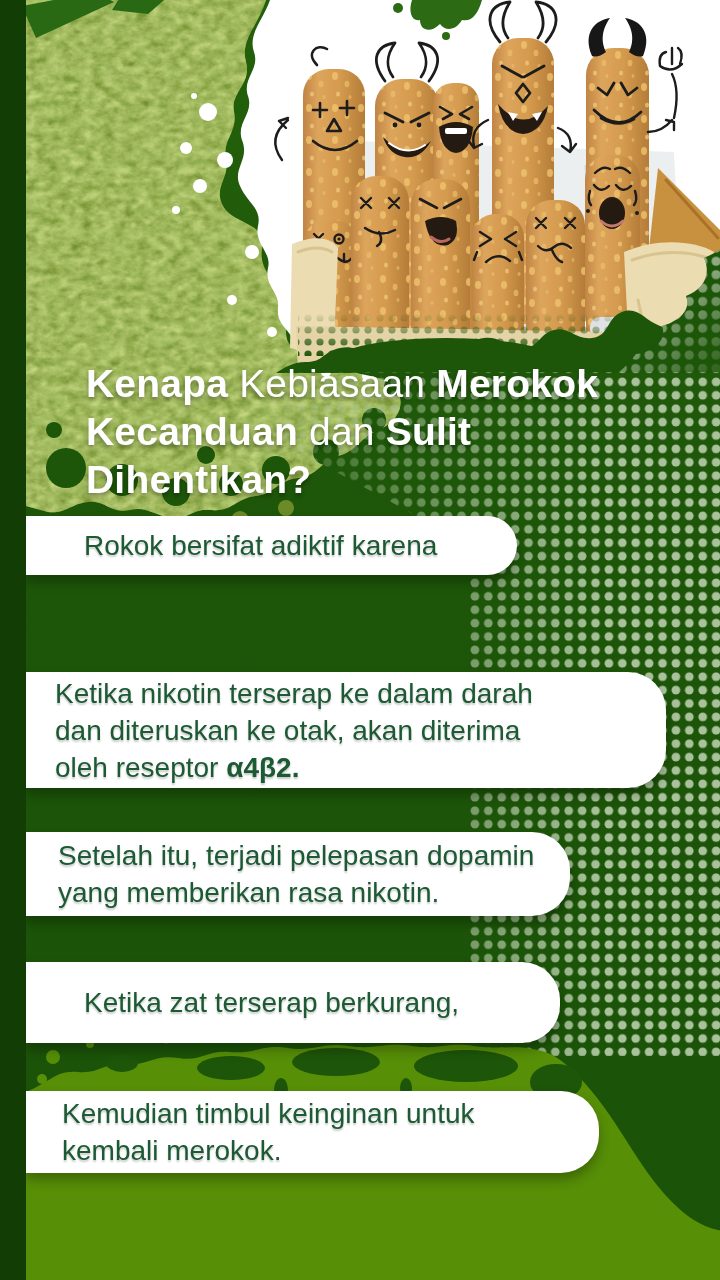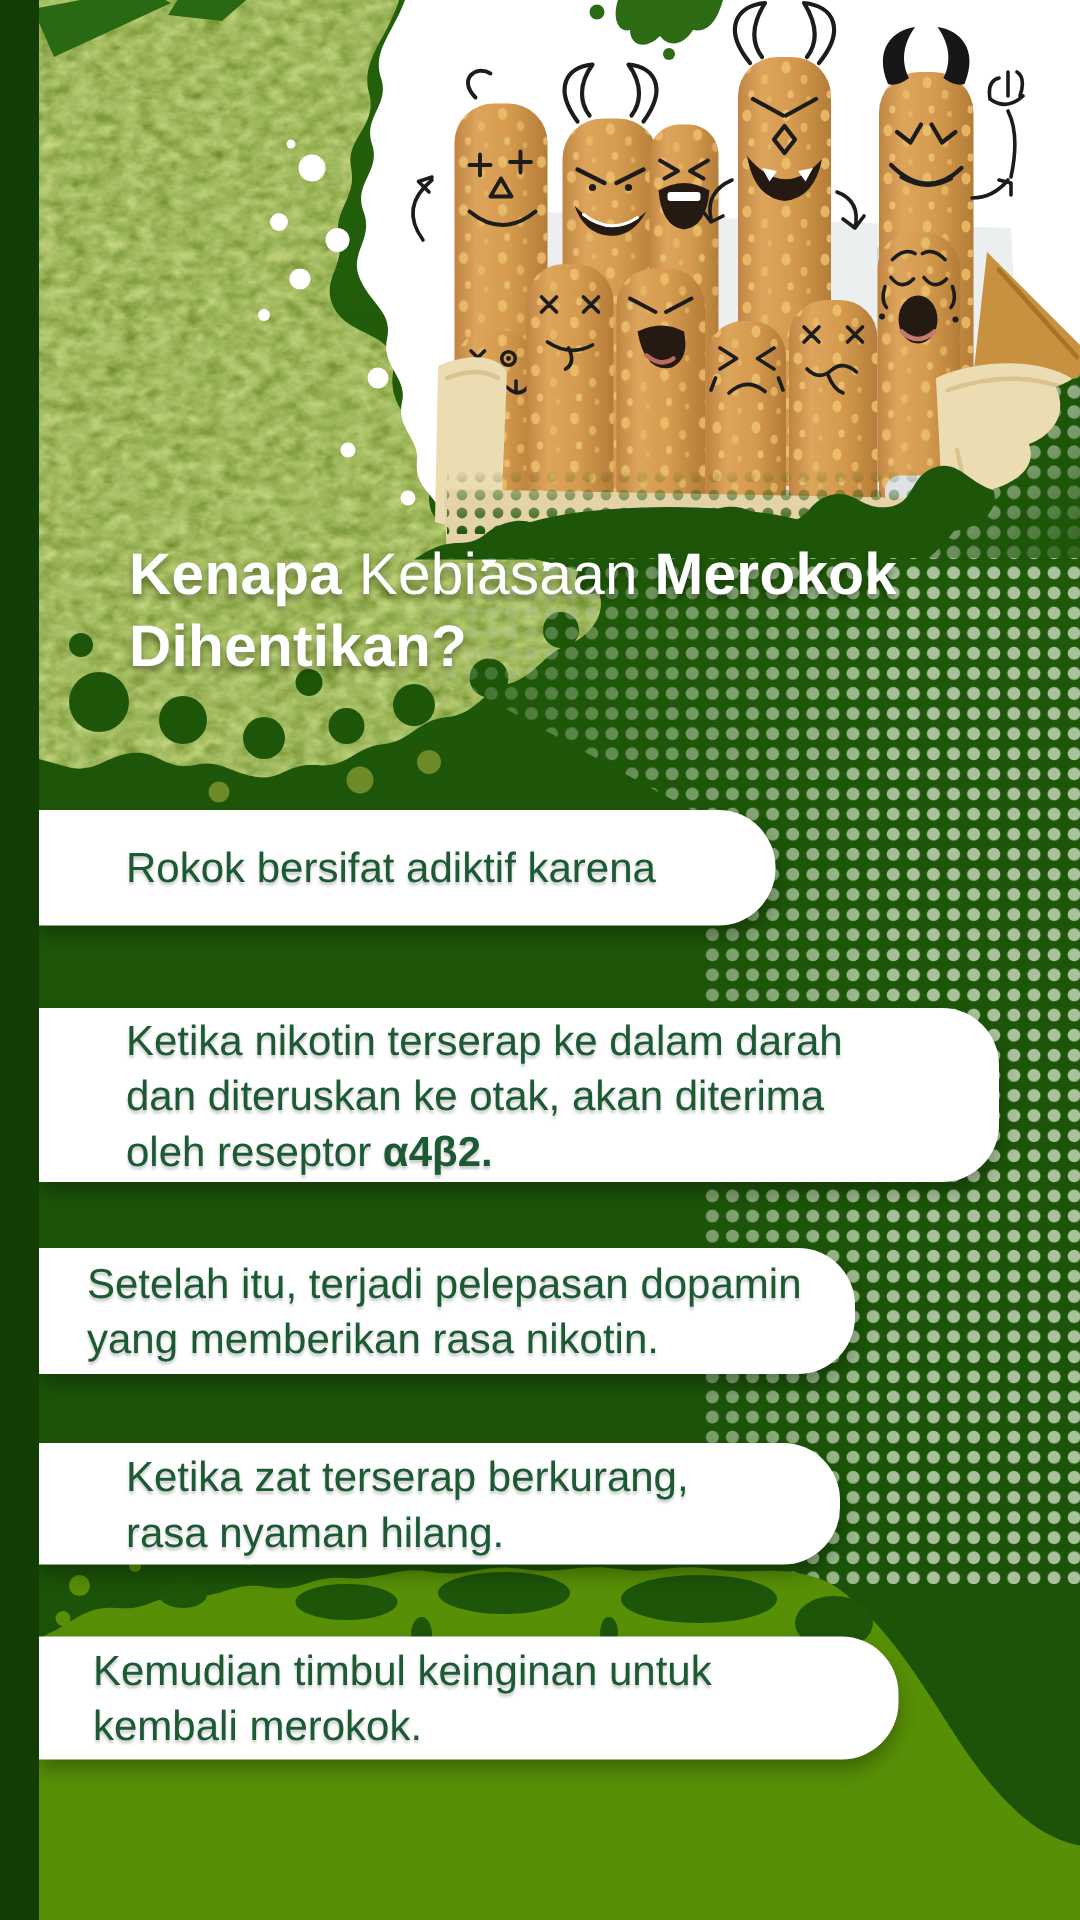--- a/index.html
+++ b/index.html
@@ -12,22 +12,22 @@
          text-shadow:0 3px 4px rgba(0,0,0,.35);}
   .title .b{font-weight:700;}
   .title .r{font-weight:400;}
   .card{position:absolute;left:0;background:#ffffff;border-radius:0 38px 38px 0;
         display:flex;flex-direction:column;justify-content:center;
         padding-left:58px;box-sizing:border-box;
         box-shadow:0 7px 12px rgba(0,0,0,.28);}
   .card .ln{color:#1b5a33;font-size:28px;line-height:37px;white-space:nowrap;
             text-shadow:0 2px 2px rgba(0,0,0,.22);}
   .card .term{font-weight:700;}
-  #card1{top:540px;width:491px;height:77px;}
-  #card2{top:672px;width:640px;height:116px;}
+  #card1{top:516px;width:491px;height:59px;}
+  #card2{top:672px;width:640px;height:116px;padding-left:29px;}
   #card3{top:832px;width:544px;height:84px;padding-left:32px;}
   #card4{top:962px;width:534px;height:81px;}
   #card5{top:1091px;width:573px;height:82px;padding-left:36px;}
 </style>
 </head>
 <body>
 
 <div class="page">
 
   <svg class="scene" viewBox="0 0 720 1280" aria-hidden="true">
@@ -332,41 +332,41 @@
         <ellipse cx="530" cy="1082" rx="26" ry="18"></ellipse>
           <ellipse cx="255" cy="1090" rx="7" ry="12"></ellipse>
         <ellipse cx="380" cy="1088" rx="6" ry="10"></ellipse>
           <ellipse cx="712" cy="1253" rx="10" ry="8"></ellipse>
       </g>
     </g>
   </svg>
 
   <div class="title">
     <div><span class="b">Kenapa</span><span class="r"> Kebiasaan </span><span class="b">Merokok</span></div>
+    <div><span class="b">Kecanduan</span><span class="r"> dan </span><span class="b">Sulit</span></div>
     <div><span class="b">Dihentikan?</span></div>
   </div>
 
   <div class="card" id="card1">
     <div class="ln">Rokok bersifat adiktif karena</div>
   </div>
 
   <div class="card" id="card2">
     <div class="ln">Ketika nikotin terserap ke dalam darah</div>
     <div class="ln">dan diteruskan ke otak, akan diterima</div>
     <div class="ln"><span>oleh reseptor </span><span class="term">α4β2.</span></div>
   </div>
 
   <div class="card" id="card3">
     <div class="ln">Setelah itu, terjadi pelepasan dopamin</div>
     <div class="ln">yang memberikan rasa nikotin.</div>
   </div>
 
   <div class="card" id="card4">
     <div class="ln">Ketika zat terserap berkurang,</div>
-    <div class="ln">rasa nyaman hilang.</div>
   </div>
 
   <div class="card" id="card5">
     <div class="ln">Kemudian timbul keinginan untuk</div>
     <div class="ln">kembali merokok.</div>
   </div>
 
 </div>
 
 </body></html>

